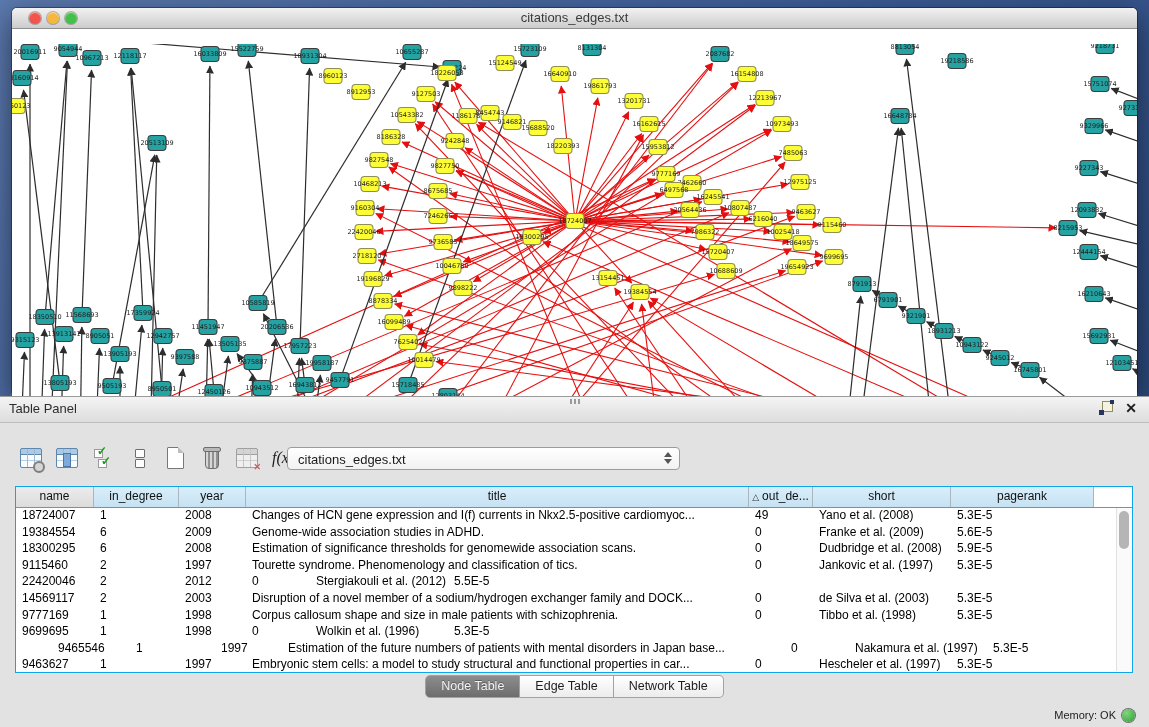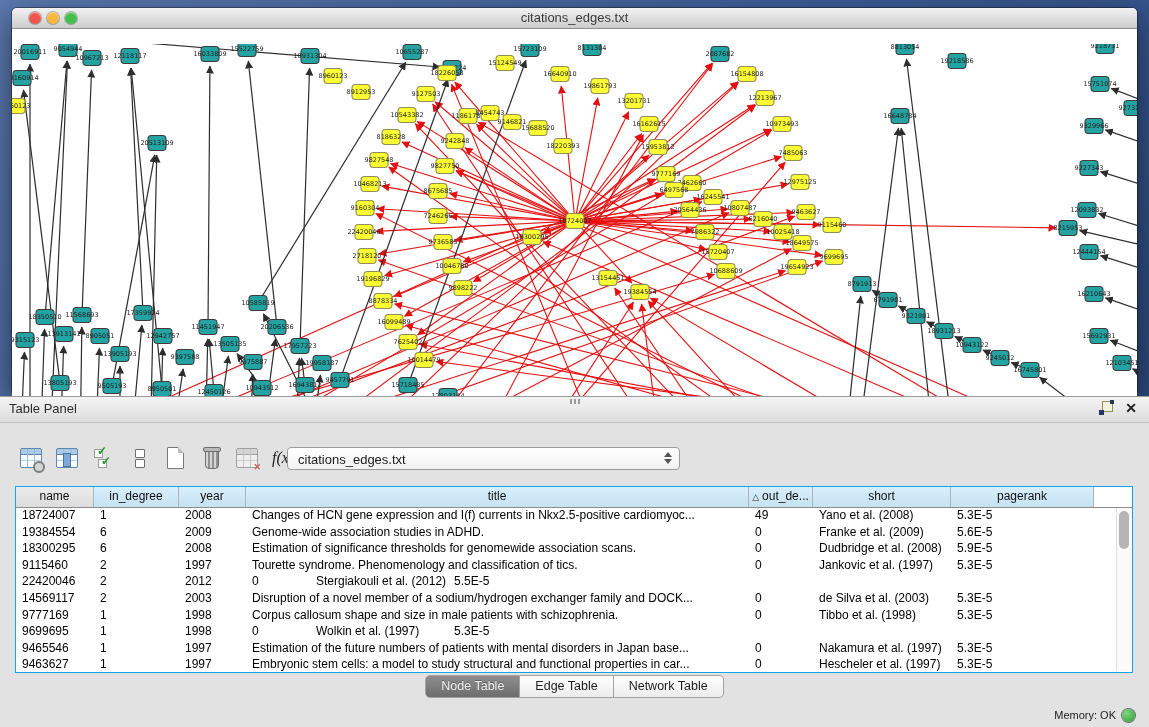--- a/index.html
+++ b/index.html
@@ -877,25 +877,25 @@
           <div class="tcell" style="width: 503px;">Corpus callosum shape and size in male patients with schizophrenia.</div>
           <div class="tcell" style="width: 64px;">0</div>
           <div class="tcell" style="width: 138px;">Tibbo et al. (1998)</div>
           <div class="tcell" style="width: 143px;">5.3E-5</div>
         </div>
         <div class="trow">
           <div class="tcell" style="width: 78px;">9699695</div>
           <div class="tcell" style="width: 85px;">1</div>
           <div class="tcell" style="width: 67px;">1998</div>
           <div class="tcell" style="width: 64px;">0</div>
-          <div class="tcell" style="width: 138px;">Wolkin et al. (1997)</div>
+          <div class="tcell" style="width: 138px;">Wolkin et al. (1996)</div>
           <div class="tcell" style="width: 143px;">5.3E-5</div>
         </div>
         <div class="trow">
-          <div class="tcell" style="width: 78px;">9465546</div>
+          <div class="tcell" style="width: 78px; margin-left: 36px;">9465546</div>
           <div class="tcell" style="width: 85px;">1</div>
           <div class="tcell" style="width: 67px;">1997</div>
           <div class="tcell" style="width: 503px;">Estimation of the future numbers of patients with mental disorders in Japan base...</div>
           <div class="tcell" style="width: 64px;">0</div>
           <div class="tcell" style="width: 138px;">Nakamura et al. (1997)</div>
           <div class="tcell" style="width: 143px;">5.3E-5</div>
         </div>
         <div class="trow">
           <div class="tcell" style="width: 78px;">9463627</div>
           <div class="tcell" style="width: 85px;">1</div>

